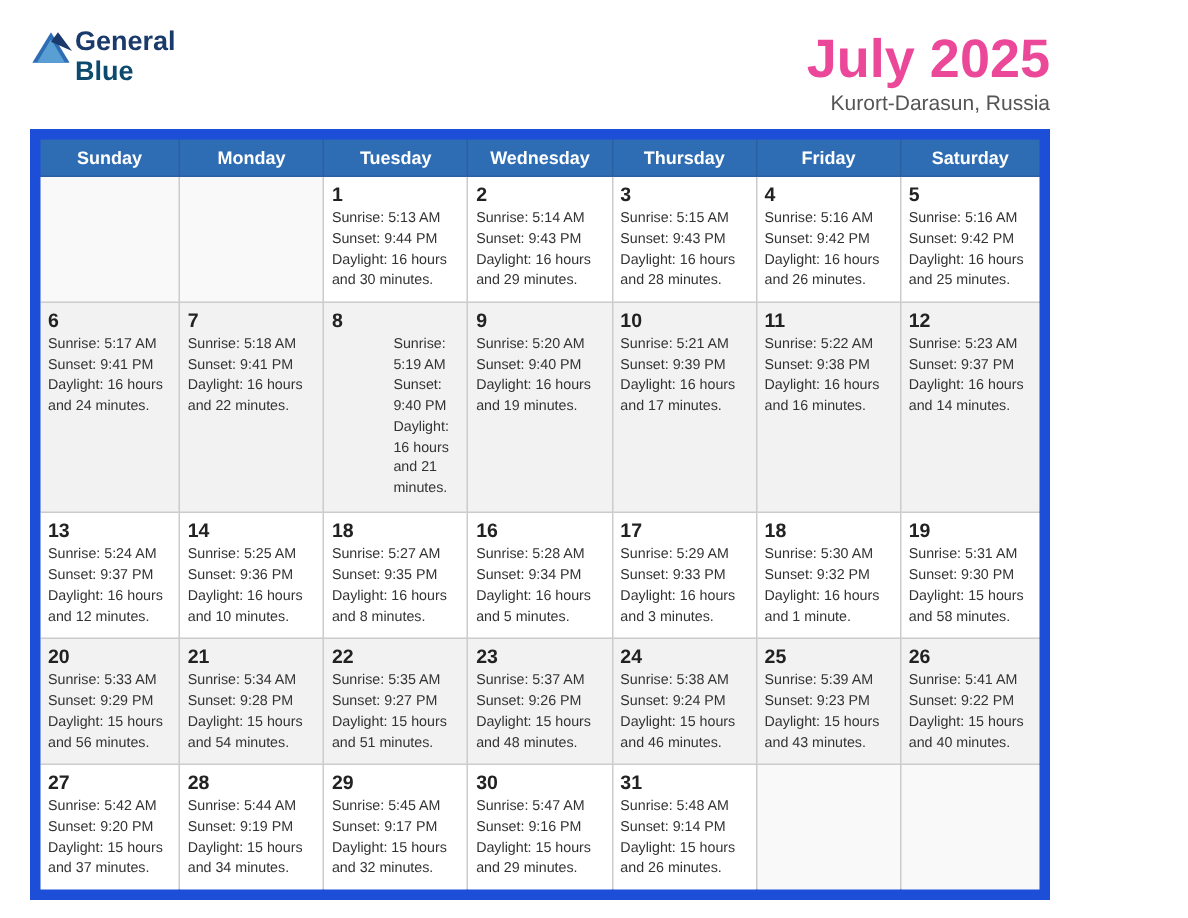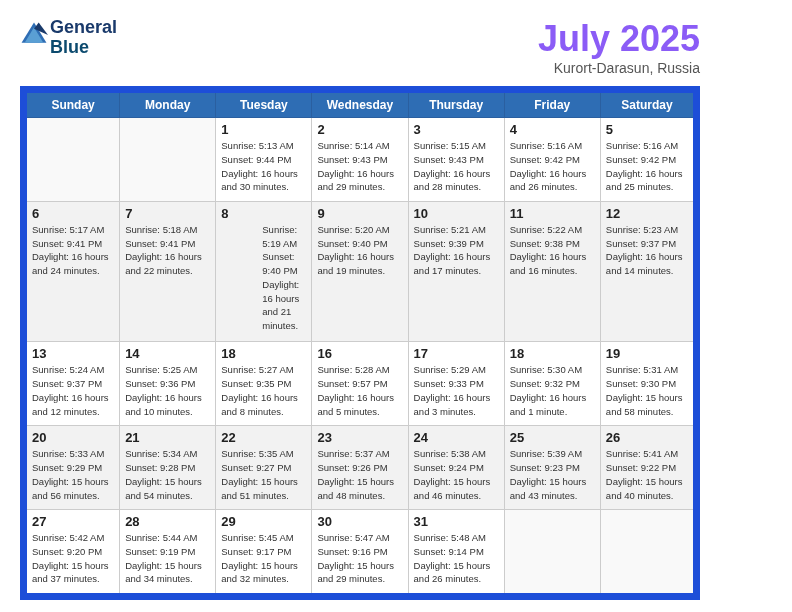--- a/index.html
+++ b/index.html
@@ -41,21 +41,21 @@
       width: 28px;
       height: 28px;
       margin-bottom: 2px;
     }
     .title-block {
       text-align: right;
     }
     .month-title {
       font-size: 36px;
       font-weight: bold;
-      color: #8b5cf6;
+      color: #ec4899;
     }
     .location {
       font-size: 14px;
       color: #555;
     }
     .calendar {
       flex: 1;
       border: 7px solid #1d4ed8;
       border-collapse: collapse;
       width: 100%;
@@ -242,21 +242,21 @@
           <td>
             <div class="day-number">18</div>
             <div class="day-info" style="white-space: pre-line;">Sunrise: 5:27 AM
 Sunset: 9:35 PM
 Daylight: 16 hours
 and 8 minutes.</div>
           </td>
           <td>
             <div class="day-number">16</div>
             <div class="day-info" style="white-space: pre-line;">Sunrise: 5:28 AM
-Sunset: 9:57 PM
+Sunset: 9:34 PM
 Daylight: 16 hours
 and 5 minutes.</div>
           </td>
           <td>
             <div class="day-number">17</div>
             <div class="day-info" style="white-space: pre-line;">Sunrise: 5:29 AM
 Sunset: 9:33 PM
 Daylight: 16 hours
 and 3 minutes.</div>
           </td>

